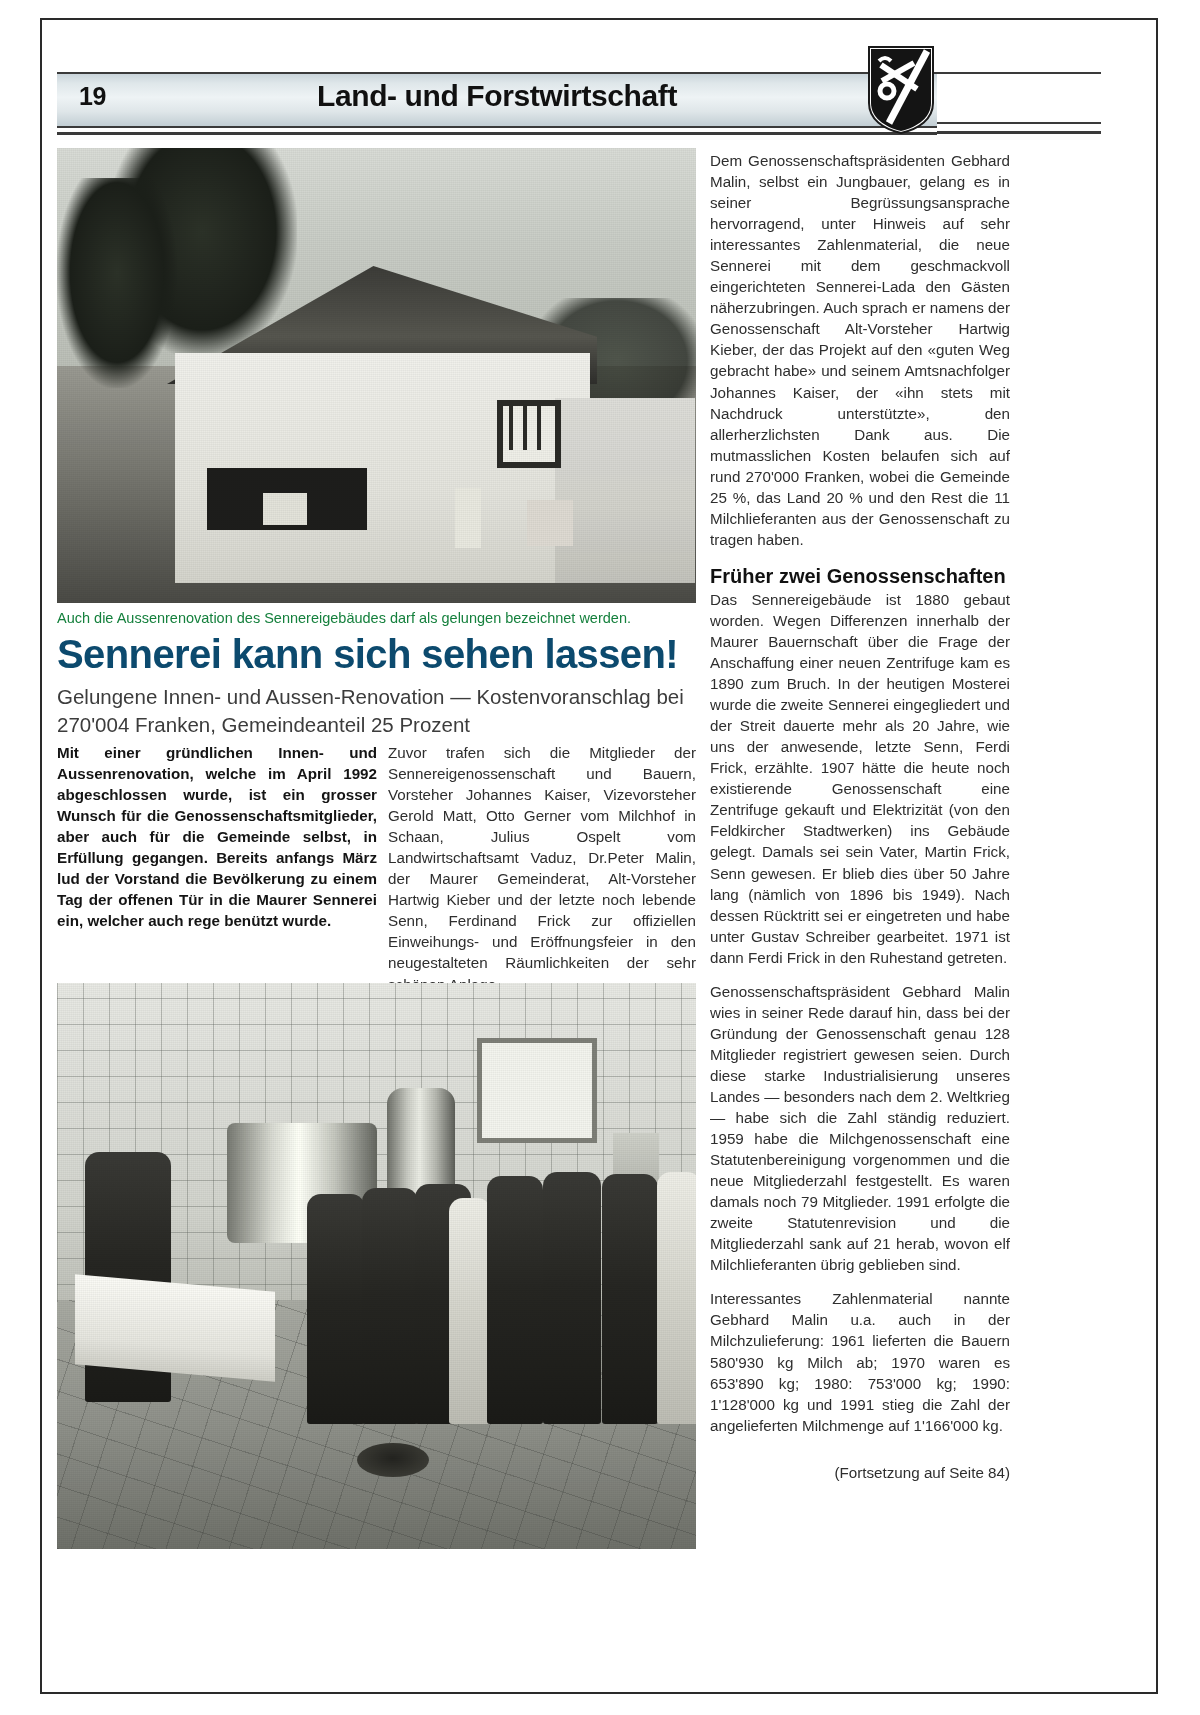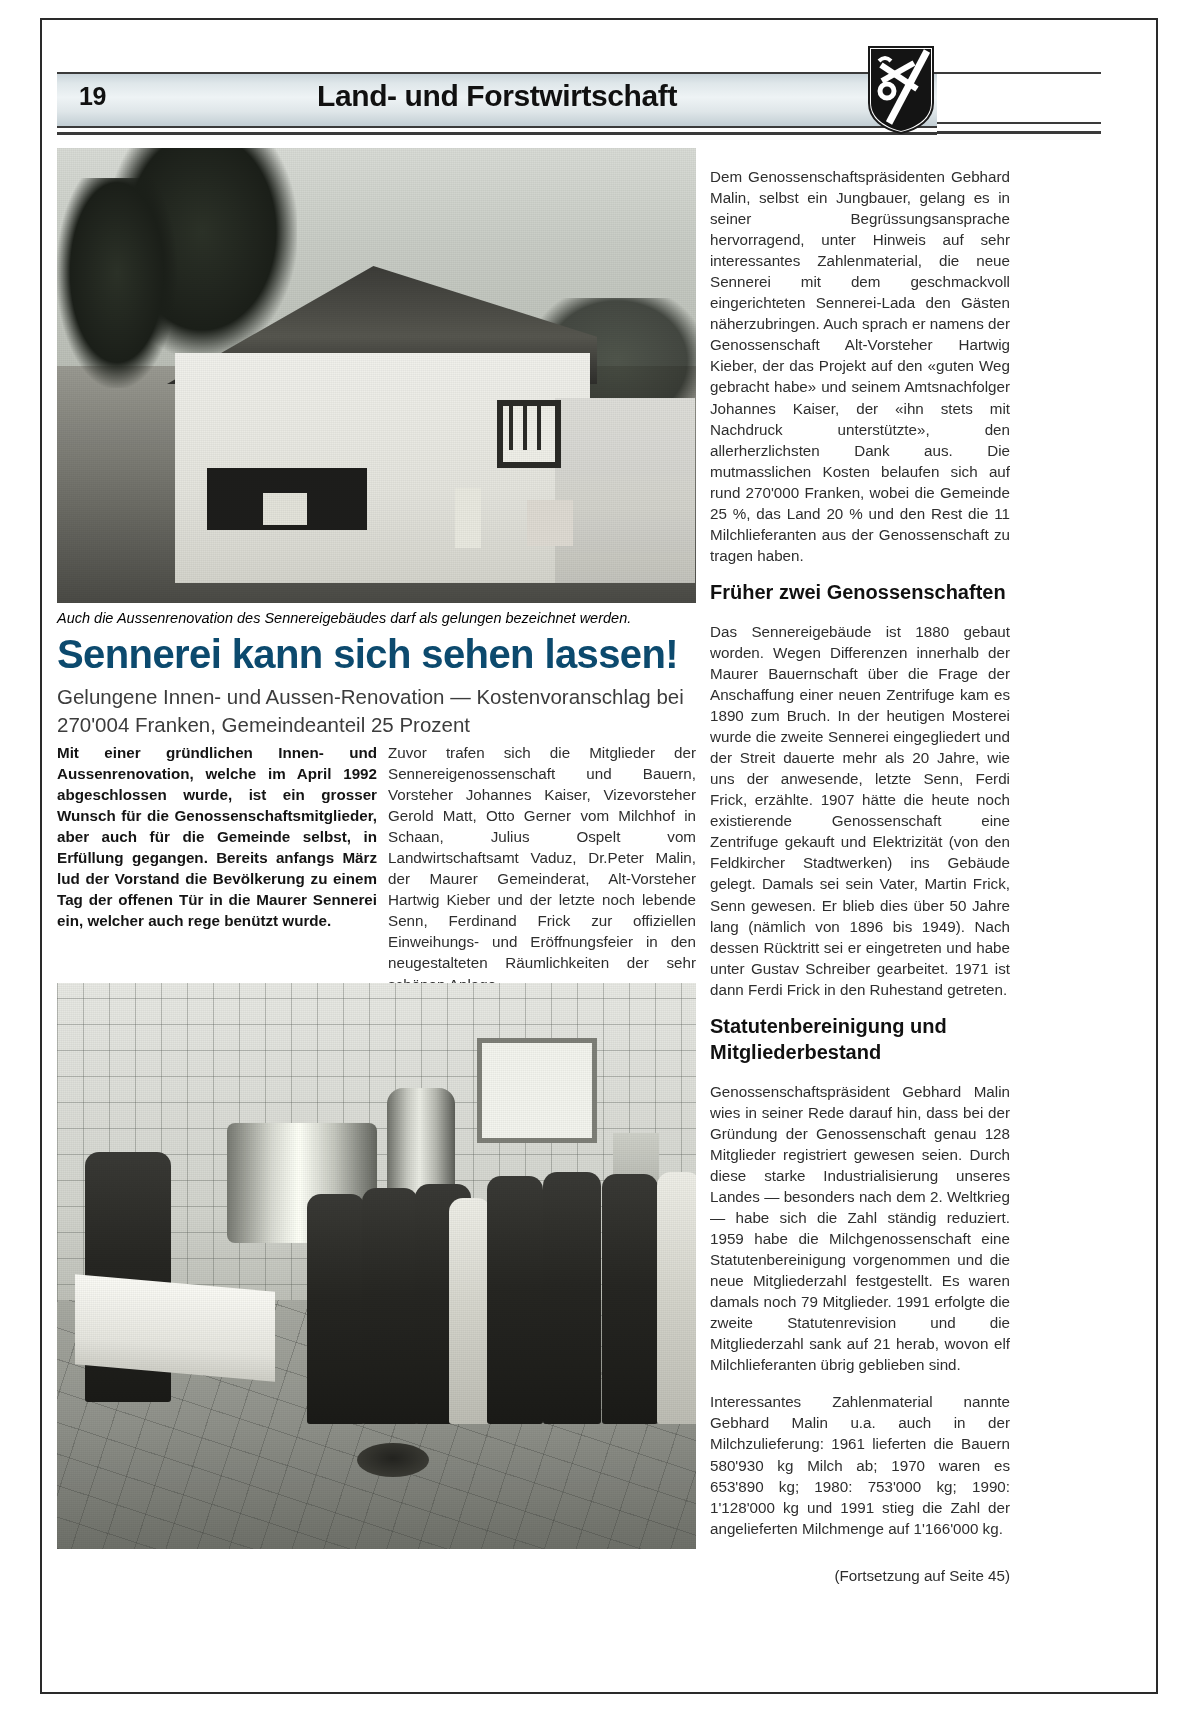--- a/index.html
+++ b/index.html
@@ -177,24 +177,23 @@
     background: linear-gradient(180deg,#fbfbf6 0%, #e6e6df 70%, #cfcfc7 100%);
   }
   .ph-drain {
     position:absolute;
     background: radial-gradient(ellipse at 50% 45%, #23231f 0%, #3a3a34 70%, #4d4d46 100%);
     border-radius: 50%;
   }
 
   
   .caption {
-    font-style: italic;
     font-size: 14.5px;
     line-height: 1.42;
-    color: #000000;
+    color: #15803d;
     margin: 0;
   }
   .caption-top {
     position: absolute;
     left: 57px; top: 608px;
     width: 639px;
   }
   .caption-bottom {
     position: absolute;
     left: 57px; top: 1556px;
@@ -251,21 +250,21 @@
 
   .rightcol {
     position: absolute;
     left: 710px; top: 150px;
     width: 300px;
     font-size: 15.2px;
     line-height: 1.385;
     text-align: justify;
     color: #2e2e2e;
   }
-  .rightcol p { margin: 16px 0 13px 0; }
+  .rightcol p { margin: 0 0 13px 0; }
   .rightcol p:last-child { margin-bottom: 0; }
   .rightcol h3 {
     font-size: 20px;
     font-weight: bold;
     line-height: 1.3;
     margin: 0;
     color: #111;
     text-align: left;
   }
   .cont-note {
@@ -370,21 +369,20 @@
     <div class="ph-grain"></div>
   </div>
 
 
   <div class="rightcol">
     <p>Dem Genossenschaftspräsidenten Gebhard Malin, selbst ein Jungbauer, gelang es in seiner Begrüssungsansprache hervorragend, unter Hinweis auf sehr interessantes Zahlenmaterial, die neue Sennerei mit dem geschmackvoll eingerichteten Sennerei-Lada den Gästen näherzubringen. Auch sprach er namens der Genossenschaft Alt-Vorsteher Hartwig Kieber, der das Projekt auf den «guten Weg gebracht habe» und seinem Amtsnachfolger Johannes Kaiser, der «ihn stets mit Nachdruck unterstützte», den allerherzlichsten Dank aus. Die mutmasslichen Kosten belaufen sich auf rund 270'000 Franken, wobei die Gemeinde 25 %, das Land 20 % und den Rest die 11 Milchlieferanten aus der Genossenschaft zu tragen haben.</p>
 
     <h3>Früher zwei Genossenschaften</h3>
     <p>Das Sennereigebäude ist 1880 gebaut worden. Wegen Differenzen innerhalb der Maurer Bauernschaft über die Frage der Anschaffung einer neuen Zentrifuge kam es 1890 zum Bruch. In der heutigen Mosterei wurde die zweite Sennerei eingegliedert und der Streit dauerte mehr als 20 Jahre, wie uns der anwesende, letzte Senn, Ferdi Frick, erzählte. 1907 hätte die heute noch existierende Genossenschaft eine Zentrifuge gekauft und Elektrizität (von den Feldkircher Stadtwerken) ins Gebäude gelegt. Damals sei sein Vater, Martin Frick, Senn gewesen. Er blieb dies über 50 Jahre lang (nämlich von 1896 bis 1949). Nach dessen Rücktritt sei er eingetreten und habe unter Gustav Schreiber gearbeitet. 1971 ist dann Ferdi Frick in den Ruhestand getreten.</p>
 
-    <h3>Statutenbereinigung und Mitgliederbestand</h3>
     <p>Genossenschaftspräsident Gebhard Malin wies in seiner Rede darauf hin, dass bei der Gründung der Genossenschaft genau 128 Mitglieder registriert gewesen seien. Durch diese starke Industrialisierung unseres Landes — besonders nach dem 2. Weltkrieg — habe sich die Zahl ständig reduziert. 1959 habe die Milchgenossenschaft eine Statutenbereinigung vorgenommen und die neue Mitgliederzahl festgestellt. Es waren damals noch 79 Mitglieder. 1991 erfolgte die zweite Statutenrevision und die Mitgliederzahl sank auf 21 herab, wovon elf Milchlieferanten übrig geblieben sind.</p>
 
     <p>Interessantes Zahlenmaterial nannte Gebhard Malin u.a. auch in der Milchzulieferung: 1961 lieferten die Bauern 580'930 kg Milch ab; 1970 waren es 653'890 kg; 1980: 753'000 kg; 1990: 1'128'000 kg und 1991 stieg die Zahl der angelieferten Milchmenge auf 1'166'000 kg.</p>
 
-    <div class="cont-note">(Fortsetzung auf Seite 45)</div>
+    <div class="cont-note">(Fortsetzung auf Seite 84)</div>
   </div>
 
 </div>
 
 </body></html>

